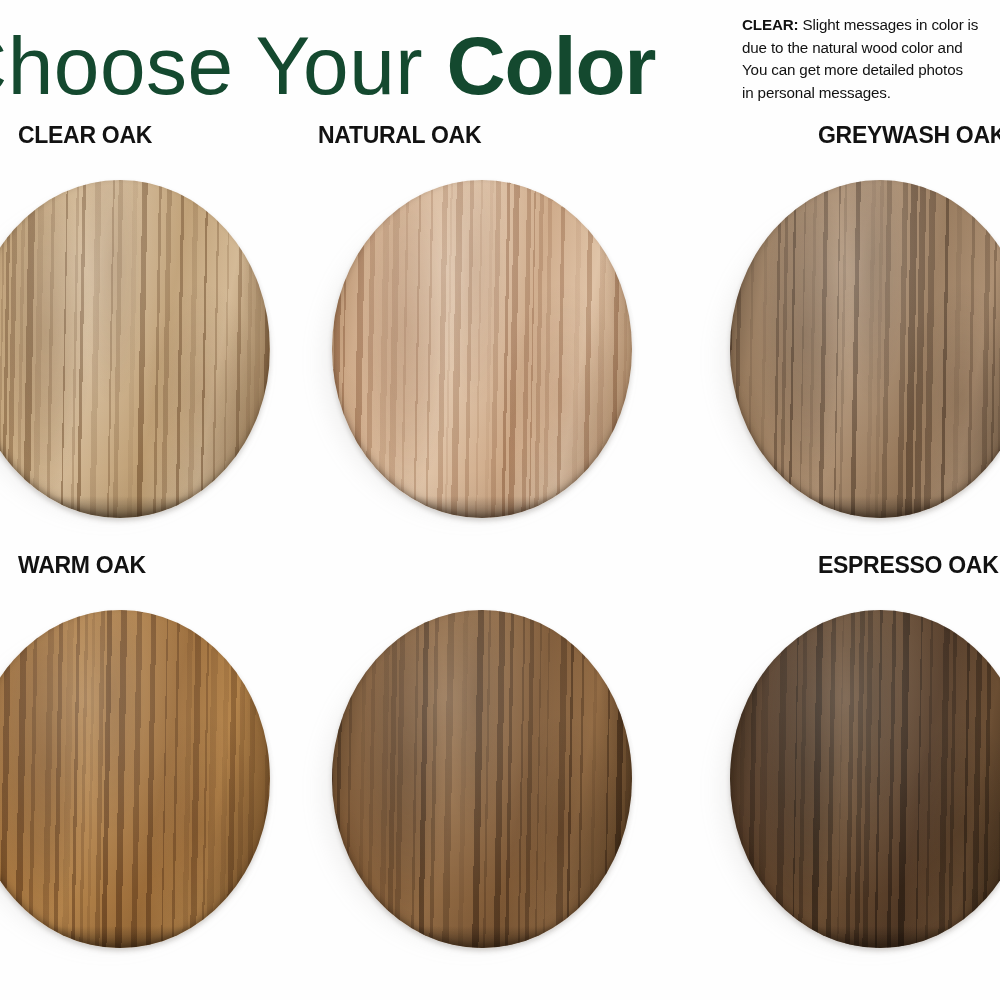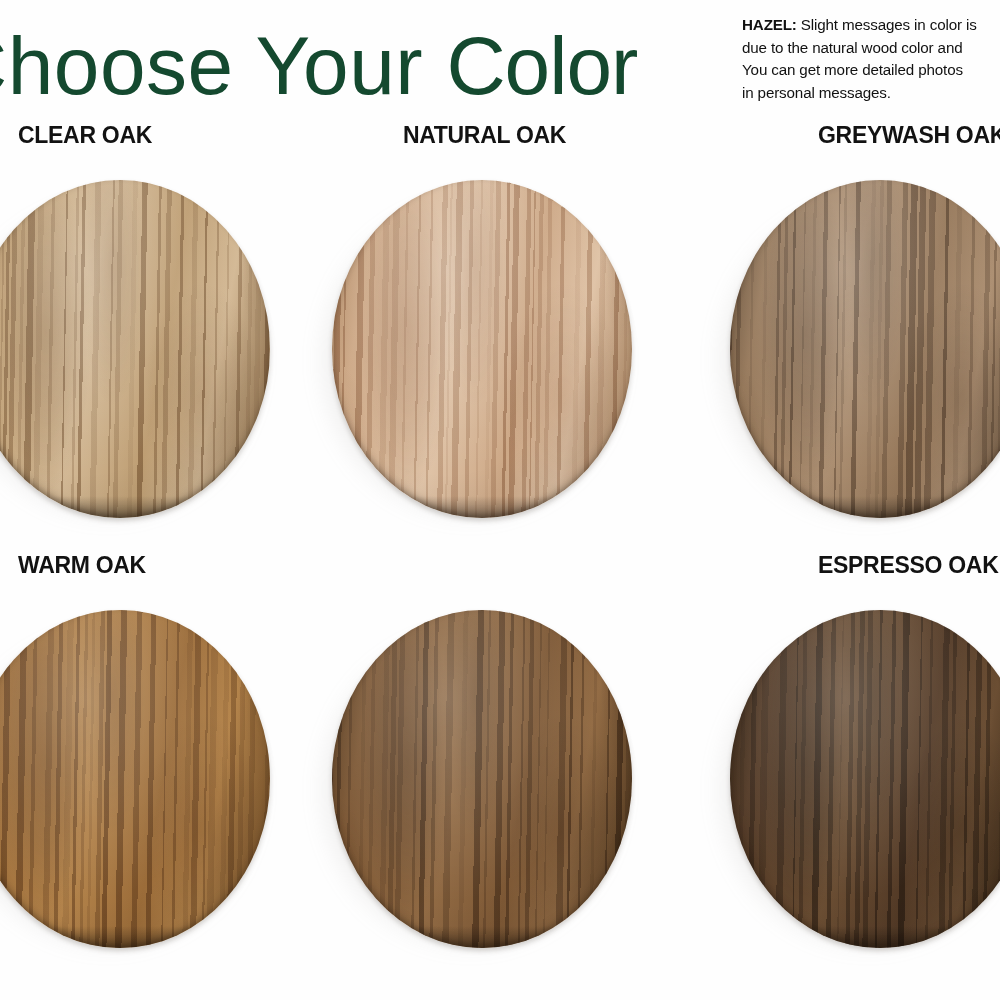--- a/index.html
+++ b/index.html
@@ -25,21 +25,21 @@
     top: 18px;
     font-family: "Liberation Sans", sans-serif;
     font-size: 82px;
     line-height: 96px;
     letter-spacing: 0.5px;
     color: #14492f;
     white-space: nowrap;
     font-weight: 300;
   }
   .title .bold {
-    font-weight: 400;
+    font-weight: 700;
     letter-spacing: -1px;
   }
 
   .note {
     position: absolute;
     left: 742px;
     top: 14px;
     width: 300px;
     font-size: 15.2px;
     line-height: 22.5px;
@@ -66,21 +66,21 @@
   .cell.r1 { top: 552px; }
   .cell.c0 { left: -26px; }
   .cell.c1 { left: 318px; }
   .cell.c2 { left: 702px; }
 
   .swatch-label {
     position: absolute;
     top: 0;
     left: 0;
     width: 333px;
-    text-align: center;
+    text-align: left;
     font-size: 23px;
     font-weight: 700;
     letter-spacing: -0.3px;
     color: #121212;
     white-space: nowrap;
   }
   .cell.c0 .swatch-label { text-align: left; padding-left: 44px; width: 289px; }
   .cell.c2 .swatch-label { text-align: left; padding-left: 116px; width: 289px; }
 
   
@@ -168,21 +168,21 @@
   }
 </style>
 </head>
 <body>
 
 <div class="page">
 
   <div class="title"><span>Choose Your </span><span class="bold">Color</span></div>
 
   <div class="note">
-    <div><b>HAZEL:</b><span> Slight messages in color is</span></div>
+    <div><b>CLEAR:</b><span> Slight messages in color is</span></div>
     <div>due to the natural wood color and</div>
     <div>You can get more detailed photos</div>
     <div>in personal messages.</div>
   </div>
 
   <div class="grid">
 
     <div class="cell r0 c0">
       <div class="swatch-label">CLEAR OAK</div>
       <div class="disc-wrap">

